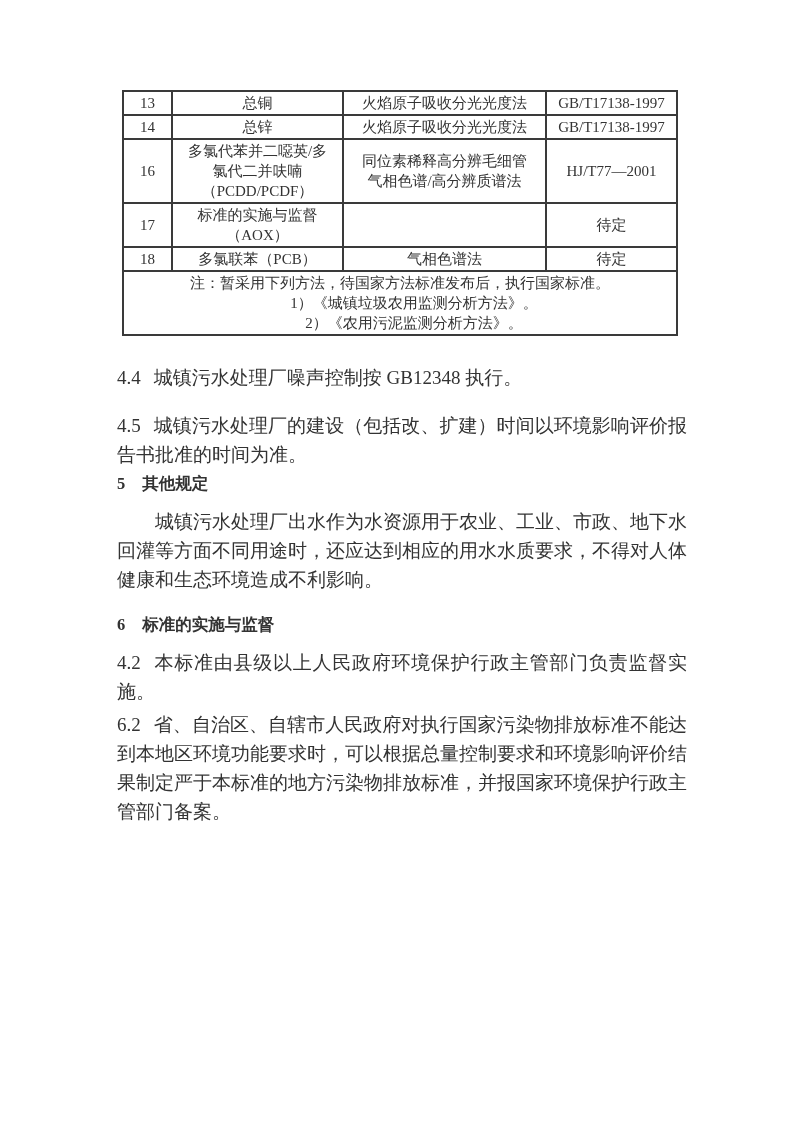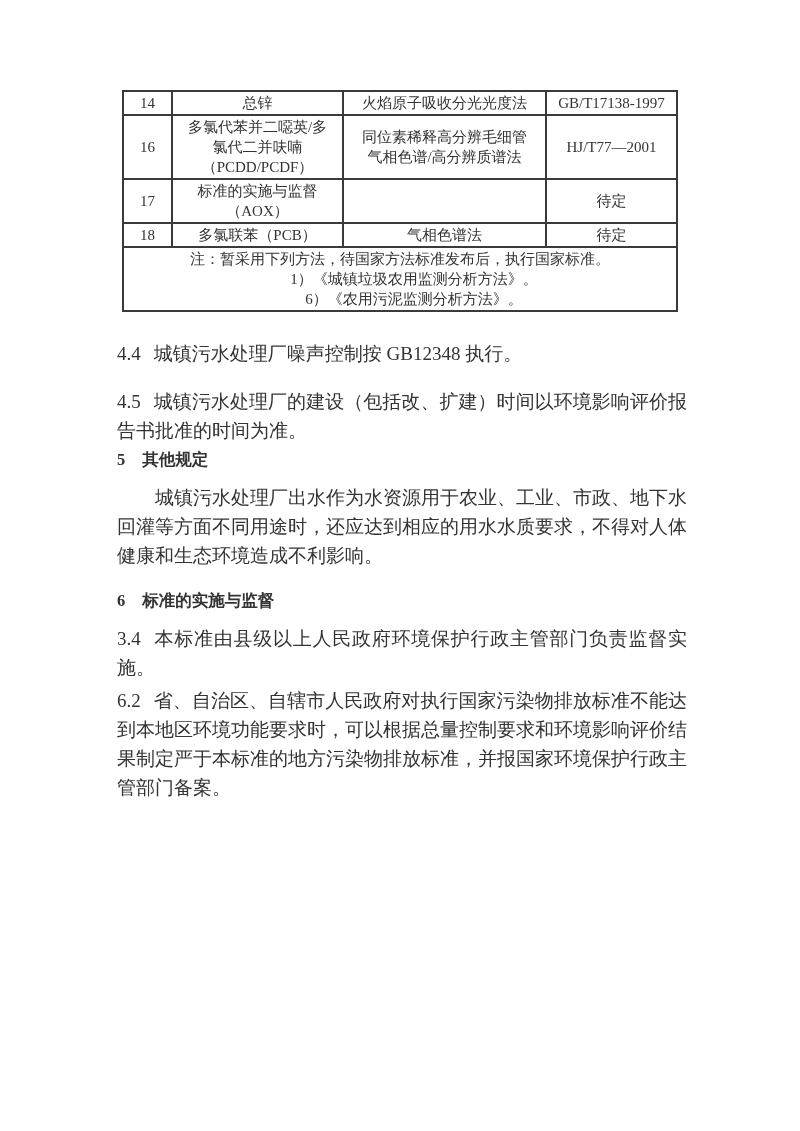--- a/index.html
+++ b/index.html
@@ -80,20 +80,26 @@
 
     <table class="methods">
       <colgroup>
         <col style="width:49px">
         <col style="width:171px">
         <col style="width:203px">
         <col style="width:131px">
       </colgroup>
       <tbody>
         <tr class="single">
+          <td>13</td>
+          <td>总铜</td>
+          <td>火焰原子吸收分光光度法</td>
+          <td>GB/T17138-1997</td>
+        </tr>
+        <tr class="single">
           <td>14</td>
           <td>总锌</td>
           <td>火焰原子吸收分光光度法</td>
           <td>GB/T17138-1997</td>
         </tr>
         <tr>
           <td>16</td>
           <td class="pre">多氯代苯并二噁英/多
 氯代二并呋喃
 （PCDD/PCDF）</td>
@@ -111,34 +117,34 @@
         <tr class="single">
           <td>18</td>
           <td>多氯联苯（PCB）</td>
           <td>气相色谱法</td>
           <td>待定</td>
         </tr>
         <tr>
           <td class="note-cell" colspan="4">
             <div>注：暂采用下列方法，待国家方法标准发布后，执行国家标准。</div>
             <div class="note-item">1）《城镇垃圾农用监测分析方法》。</div>
-            <div class="note-item">6）《农用污泥监测分析方法》。</div>
+            <div class="note-item">2）《农用污泥监测分析方法》。</div>
           </td>
         </tr>
       </tbody>
     </table>
 
     <p class="para" id="sec-4-4"><span class="num">4.4</span><span>城镇污水处理厂噪声控制按 GB12348 执行。</span></p>
 
     <p class="para" id="sec-4-5"><span class="num">4.5</span><span>城镇污水处理厂的建设（包括改、扩建）时间以环境影响评价报告书批准的时间为准。</span></p>
 
     <p class="heading" id="heading-5"><span class="num">5</span><span>其他规定</span></p>
 
     <p class="para indent" id="para-5"><span>城镇污水处理厂出水作为水资源用于农业、工业、市政、地下水回灌等方面不同用途时，还应达到相应的用水水质要求，不得对人体健康和生态环境造成不利影响。</span></p>
 
     <p class="heading" id="heading-6"><span class="num">6</span><span>标准的实施与监督</span></p>
 
-    <p class="para" id="sec-6-1"><span class="num">3.4</span><span>本标准由县级以上人民政府环境保护行政主管部门负责监督实施。</span></p>
+    <p class="para" id="sec-6-1"><span class="num">4.2</span><span>本标准由县级以上人民政府环境保护行政主管部门负责监督实施。</span></p>
 
     <p class="para" id="sec-6-2"><span class="num">6.2</span><span>省、自治区、自辖市人民政府对执行国家污染物排放标准不能达到本地区环境功能要求时，可以根据总量控制要求和环境影响评价结果制定严于本标准的地方污染物排放标准，并报国家环境保护行政主管部门备案。</span></p>
 
   </div>
 </div>
 
 </body></html>

